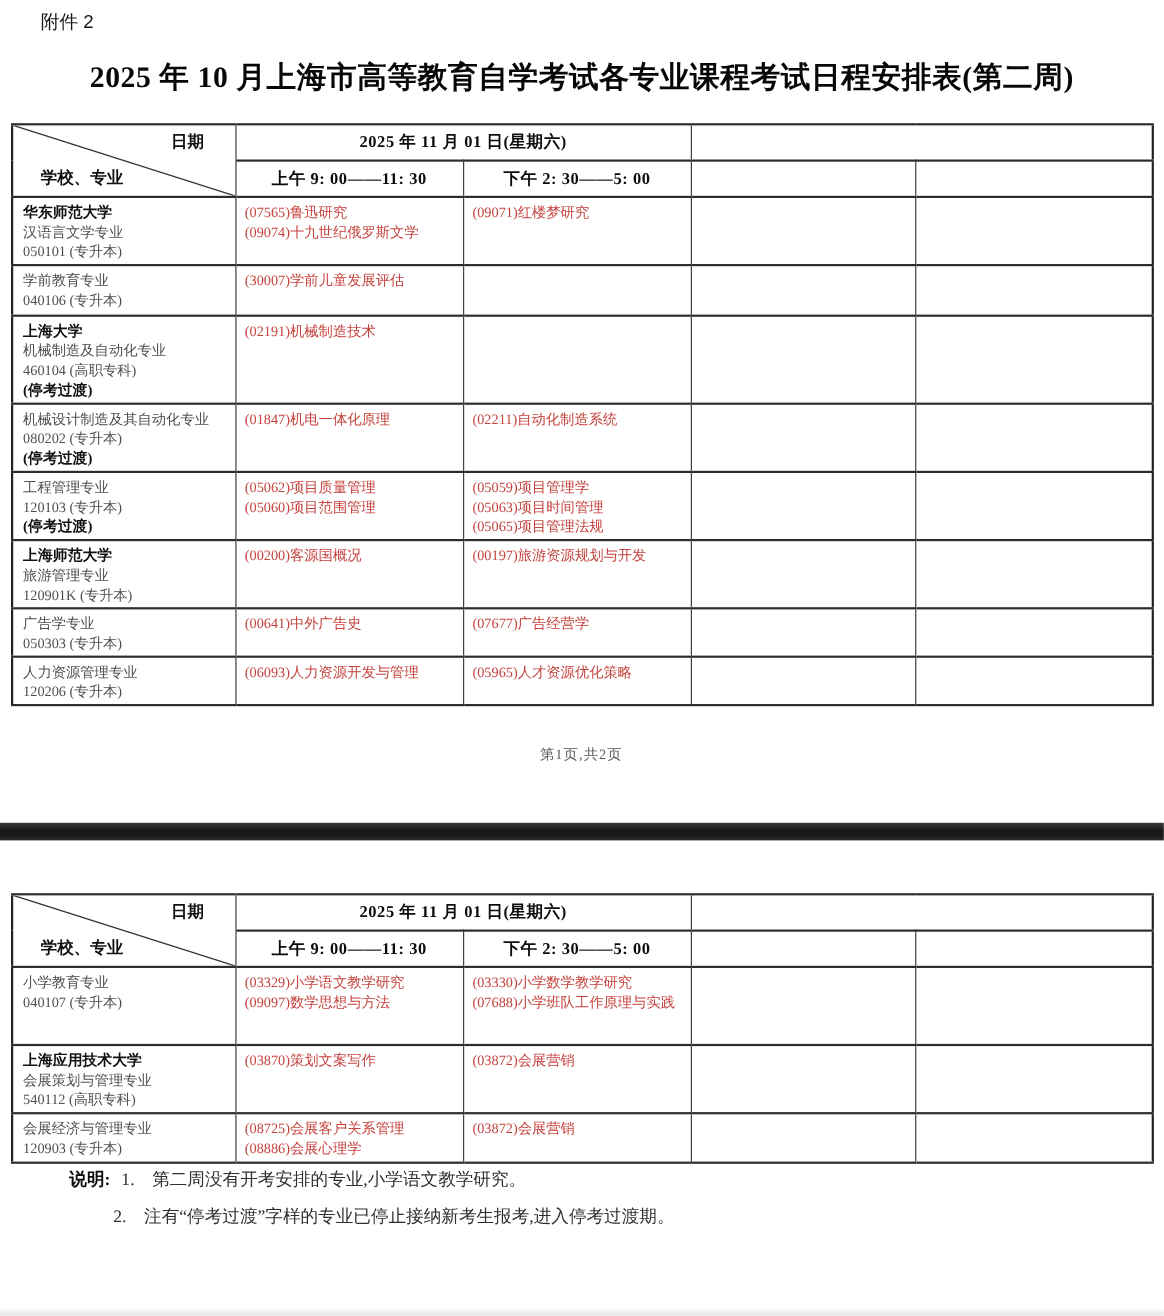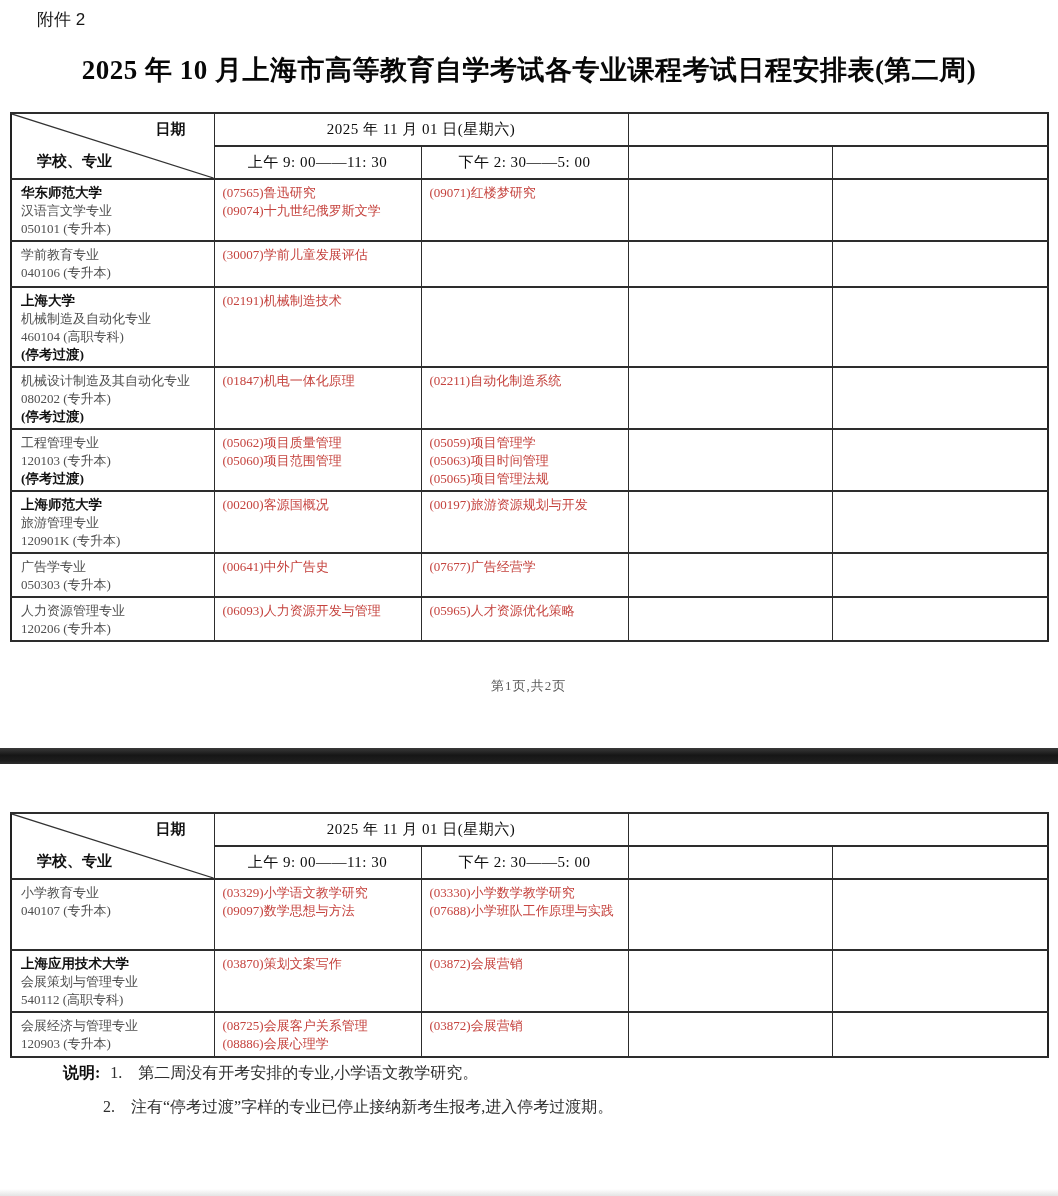--- a/index.html
+++ b/index.html
@@ -27,21 +27,21 @@
     border-left:1px solid #2d2d2d;border-right:1px solid #2d2d2d;
     border-top:2px solid #2d2d2d;border-bottom:2px solid #2d2d2d;
     vertical-align:top;padding:0;margin:0;
   }
   tr.h1{height:33px;} tr.h2{height:33px;}
   th.diag{position:relative;padding:4px;}
   .diagline{position:absolute;left:0;top:0;width:100%;height:100%;}
   .diag-date{position:absolute;right:28px;top:6px;font-size:15px;font-weight:bold;color:#101010;}
   .diag-school{position:absolute;left:25px;bottom:7px;font-size:15px;font-weight:bold;color:#101010;}
   th.datecell,th.timecell{
-    text-align:center;vertical-align:middle;font-size:15px;font-weight:normal;color:#0c0c0c;
+    text-align:center;vertical-align:middle;font-size:15px;font-weight:bold;color:#0c0c0c;
     letter-spacing:0.5px;
   }
   td.col1{padding:4px 4px 2px 9px;}
   td.course{padding:4px 4px 2px 8px;}
   .l1{font-size:13px;line-height:18px;color:#4f4f4f;}
   .l1.b{font-weight:bold;color:#111111;font-size:13.5px;}
   .cl{font-size:13px;line-height:18px;color:var(--red,#c5433e);}
   .page-footer{
     position:absolute;left:10px;top:677px;width:1037px;text-align:center;
     font-size:13px;color:#5a5a5a;letter-spacing:1px;

